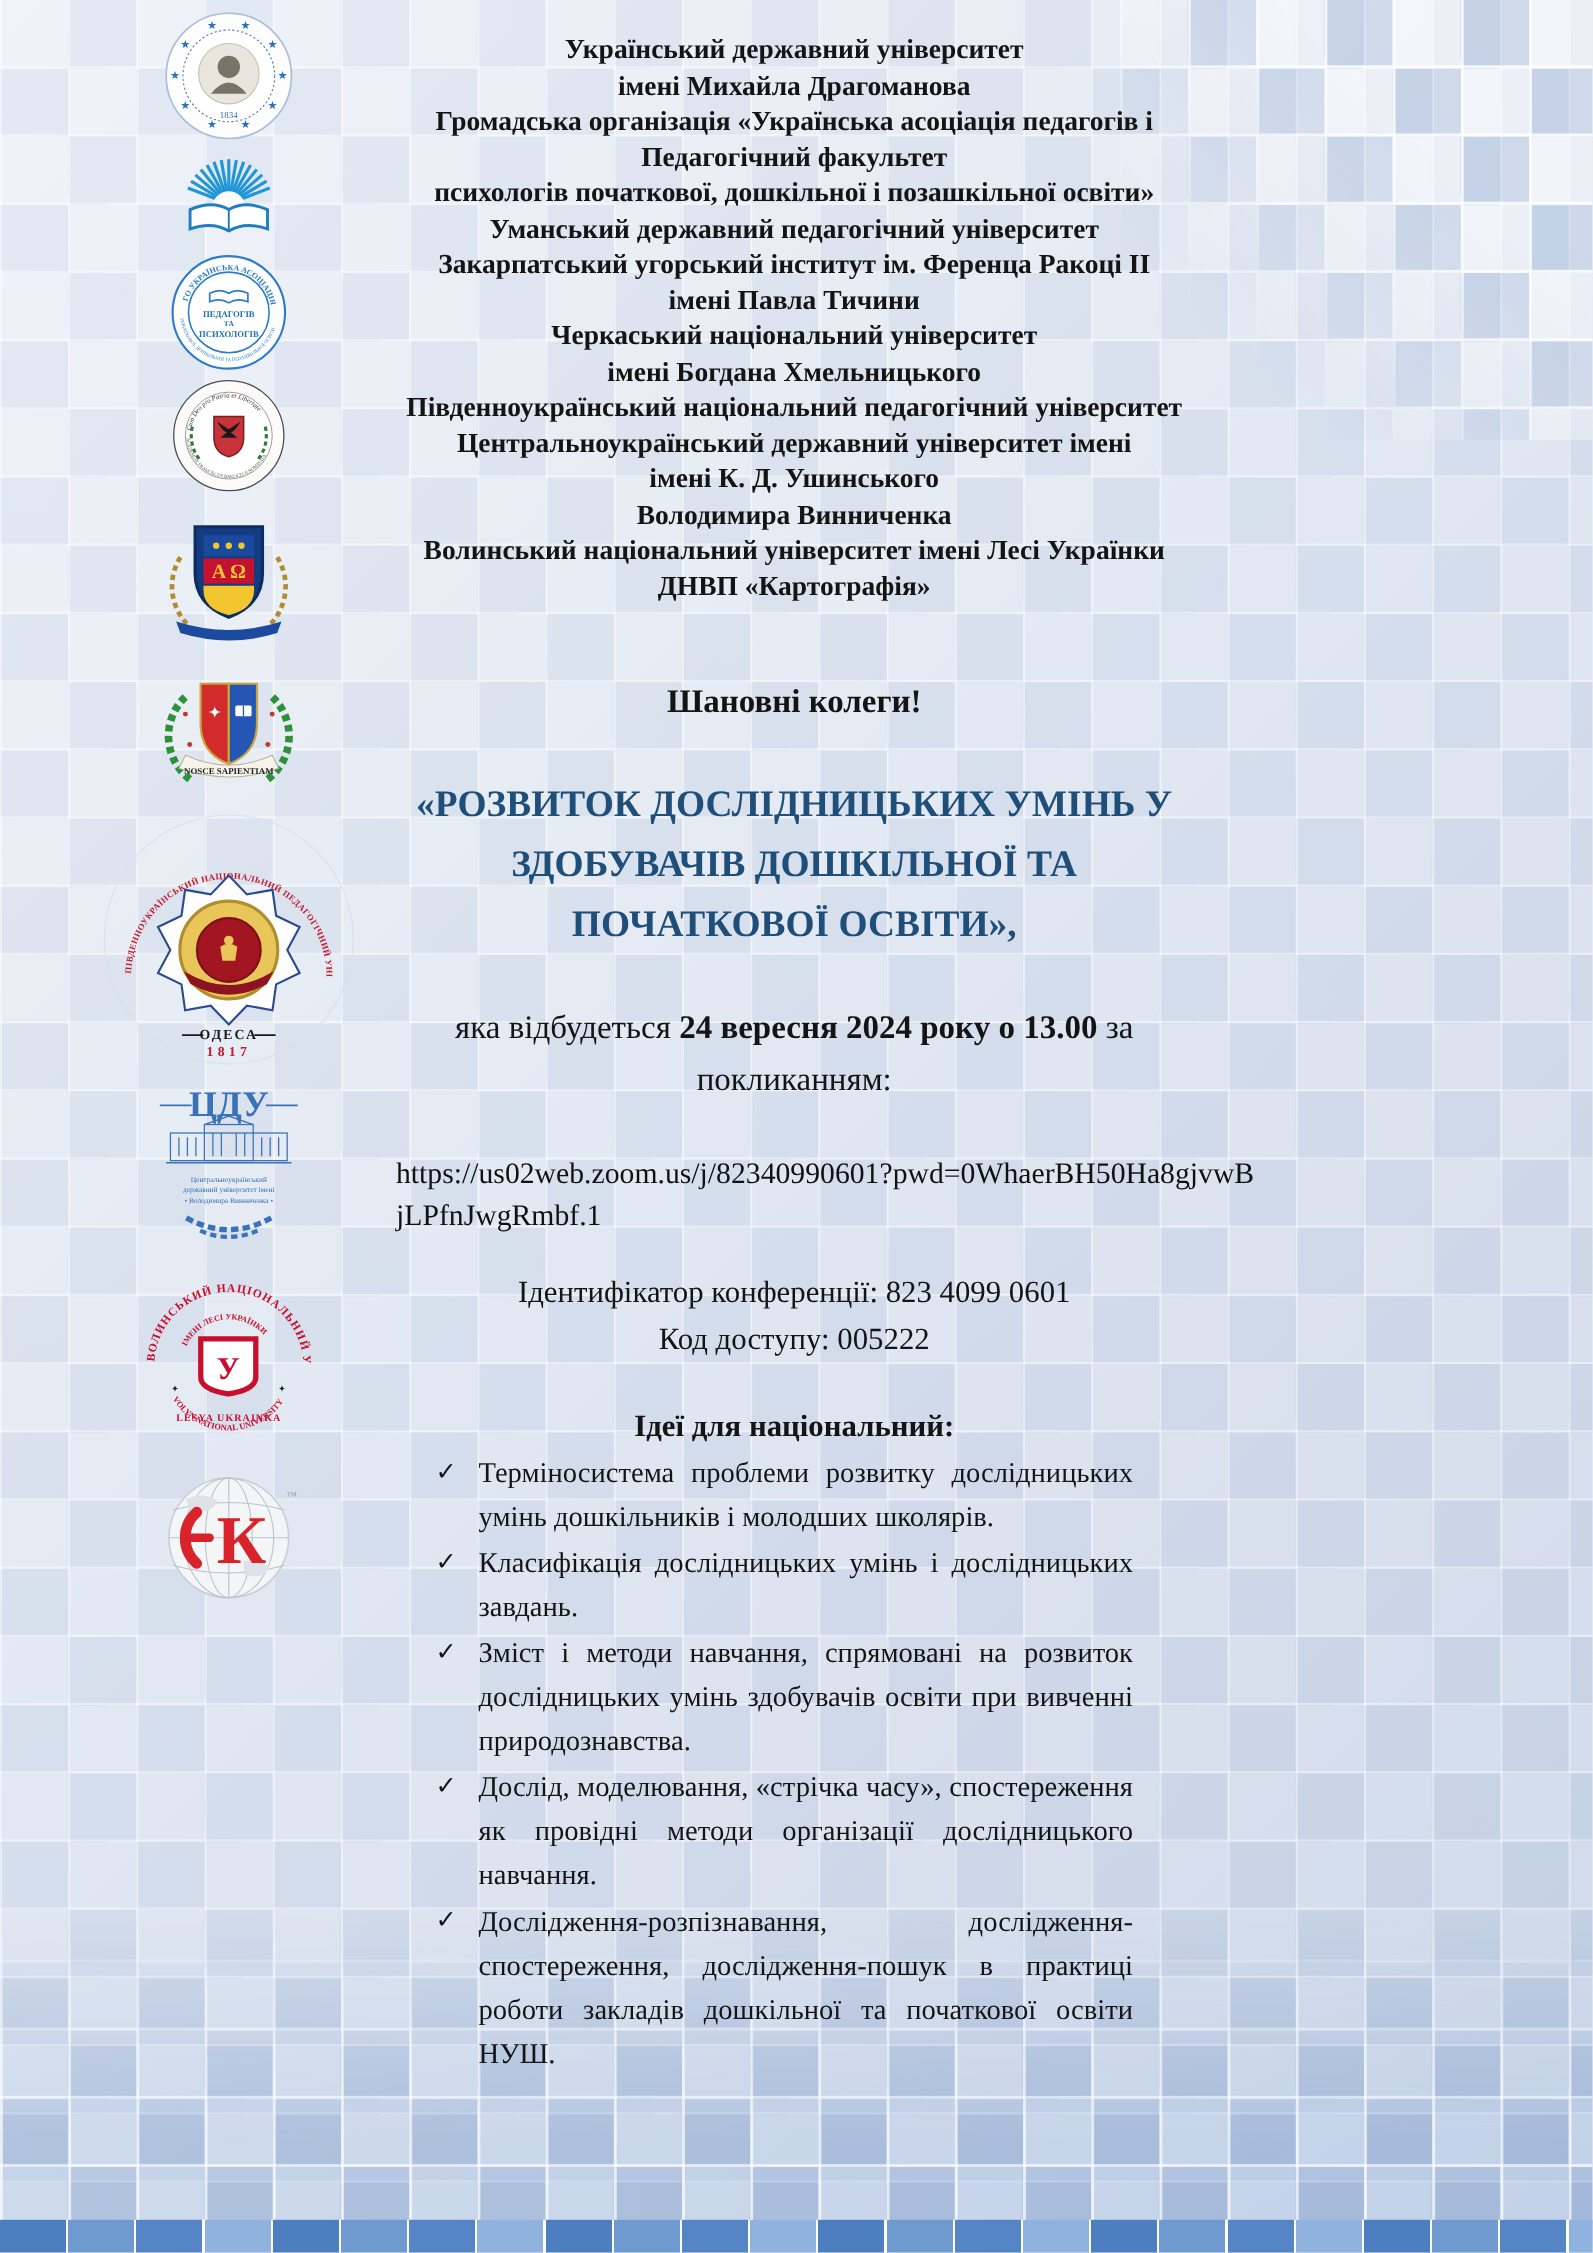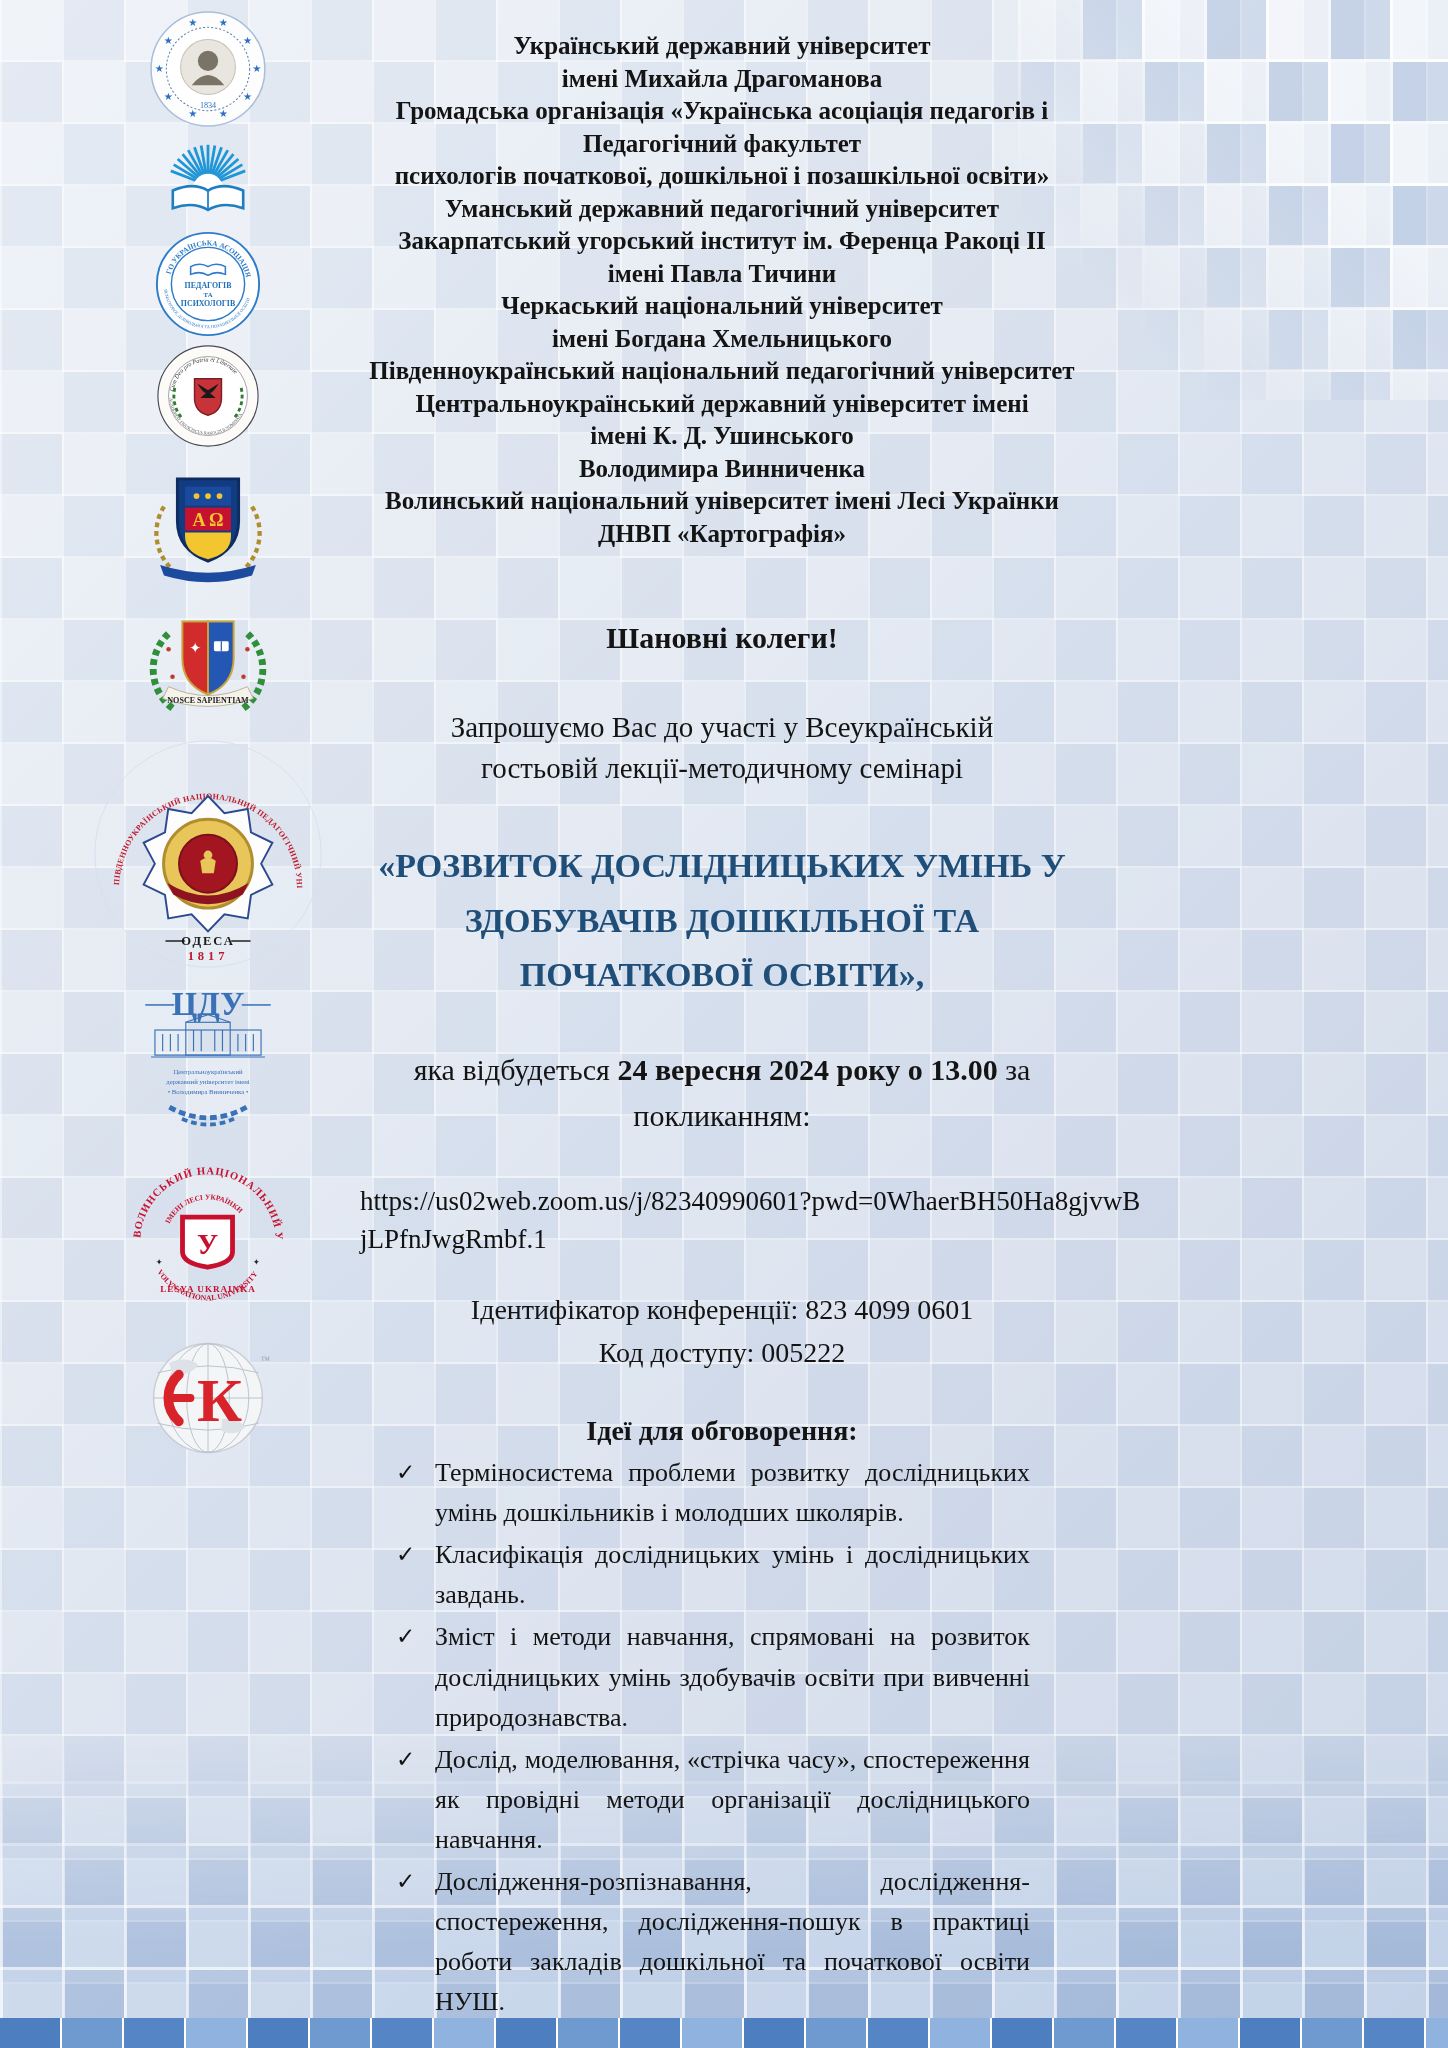--- a/index.html
+++ b/index.html
@@ -313,42 +313,38 @@
       <div class="hl">Південноукраїнський національний педагогічний університет</div>
       <div class="hl">Центральноукраїнський державний університет імені</div>
       <div class="hl">імені К. Д. Ушинського</div>
       <div class="hl">Володимира Винниченка</div>
       <div class="hl">Волинський національний університет імені Лесі Українки</div>
       <div class="hl">ДНВП «Картографія»</div>
     </div>
 
     <div class="greeting">Шановні колеги!</div>
 
-    <div class="invite">
-      <div>Запрошуємо Вас до участі у Всеукраїнській</div>
-      <div>гостьовій лекції-методичному семінарі</div>
-    </div>
 
     <div class="title">
       <div>«РОЗВИТОК ДОСЛІДНИЦЬКИХ УМІНЬ У</div>
       <div>ЗДОБУВАЧІВ ДОШКІЛЬНОЇ ТА</div>
       <div>ПОЧАТКОВОЇ ОСВІТИ»,</div>
     </div>
 
     <p class="date"><span>яка відбудеться </span><span class="b">24 вересня 2024 року о 13.00</span><span> за покликанням:</span></p>
 
     <div class="link">
       <div>https://us02web.zoom.us/j/82340990601?pwd=0WhaerBH50Ha8gjvwB</div>
       <div>jLPfnJwgRmbf.1</div>
     </div>
 
     <div class="meet1">Ідентифікатор конференції: 823 4099 0601</div>
     <div class="meet2">Код доступу: 005222</div>
 
-    <div class="ideas-h">Ідеї для обговорення:</div>
+    <div class="ideas-h">Ідеї для національний:</div>
     <ul class="ideas">
       <li>
         <span class="check">✓</span>
         <span class="it">Терміносистема проблеми розвитку дослідницьких умінь дошкільників і молодших школярів.</span>
       </li>
       <li>
         <span class="check">✓</span>
         <span class="it">Класифікація дослідницьких умінь і дослідницьких завдань.</span>
       </li>
       <li>

